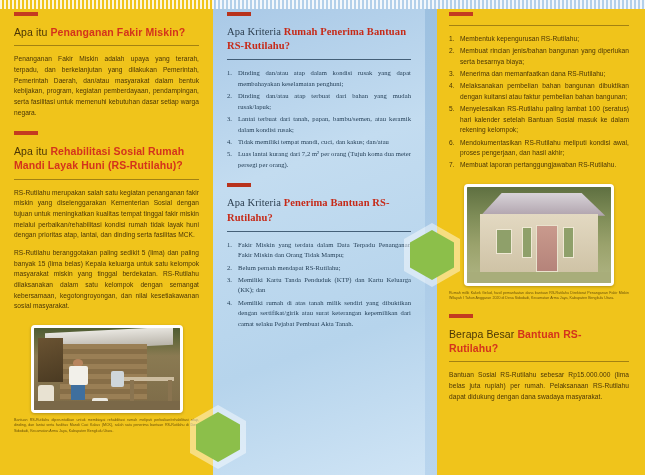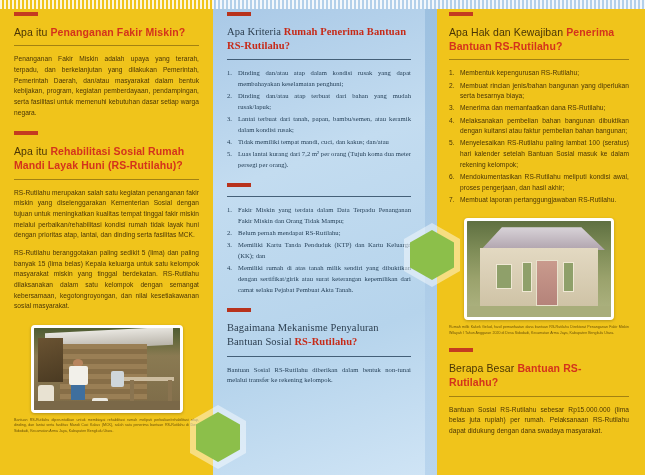--- a/index.html
+++ b/index.html
@@ -209,43 +209,37 @@
         <li>Dinding dan/atau atap dalam kondisi rusak yang dapat membahayakan keselamatan penghuni;</li>
         <li>Dinding dan/atau atap terbuat dari bahan yang mudah rusak/lapuk;</li>
         <li>Lantai terbuat dari tanah, papan, bambu/semen, atau keramik dalam kondisi rusak;</li>
         <li>Tidak memiliki tempat mandi, cuci, dan kakus; dan/atau</li>
         <li>Luas lantai kurang dari 7,2 m² per orang (Tujuh koma dua meter persegi per orang).</li>
       </ol>
     </div>
 
     <div class="section">
       <div class="dash mid"></div>
+      <h2><span>Apa Kriteria </span><span class="hl">Penerima Bantuan RS-Rutilahu?</span></h2>
       <div class="rule"></div>
       <ol class="body">
         <li>Fakir Miskin yang terdata dalam Data Terpadu Penanganan Fakir Miskin dan Orang Tidak Mampu;</li>
         <li>Belum pernah mendapat RS-Rutilahu;</li>
         <li>Memiliki Kartu Tanda Penduduk (KTP) dan Kartu Keluarga (KK); dan</li>
         <li>Memiliki rumah di atas tanah milik sendiri yang dibuktikan dengan sertifikat/girik atau surat keterangan kepemilikan dari camat selaku Pejabat Pembuat Akta Tanah.</li>
       </ol>
     </div>
 
-    <div class="section">
-      <div class="dash mid"></div>
-      <h2><span>Bagaimana Mekanisme Penyaluran Bantuan Sosial </span><span class="hl">RS-Rutilahu?</span></h2>
-      <div class="rule"></div>
-      <p class="body">Bantuan Sosial RS-Rutilahu diberikan dalam bentuk non-tunai melalui transfer ke rekening kelompok.</p>
-    </div>
   </div>
 
   <div class="panel panel-right">
     <div class="blue-strip"></div>
 
     <div class="section">
       <div class="dash"></div>
-      <h2><span>Apa Hak dan Kewajiban </span><span class="hl">Penerima Bantuan RS-Rutilahu?</span></h2>
       <div class="rule"></div>
       <ol class="body">
         <li>Membentuk kepengurusan RS-Rutilahu;</li>
         <li>Membuat rincian jenis/bahan bangunan yang diperlukan serta besarnya biaya;</li>
         <li>Menerima dan memanfaatkan dana RS-Rutilahu;</li>
         <li>Melaksanakan pembelian bahan bangunan dibuktikan dengan kuitansi atau faktur pembelian bahan bangunan;</li>
         <li>Menyelesaikan RS-Rutilahu paling lambat 100 (seratus) hari kalender setelah Bantuan Sosial masuk ke dalam rekening kelompok;</li>
         <li>Mendokumentasikan RS-Rutilahu meliputi kondisi awal, proses pengerjaan, dan hasil akhir;</li>
         <li>Membuat laporan pertanggungjawaban RS-Rutilahu.</li>
       </ol>

